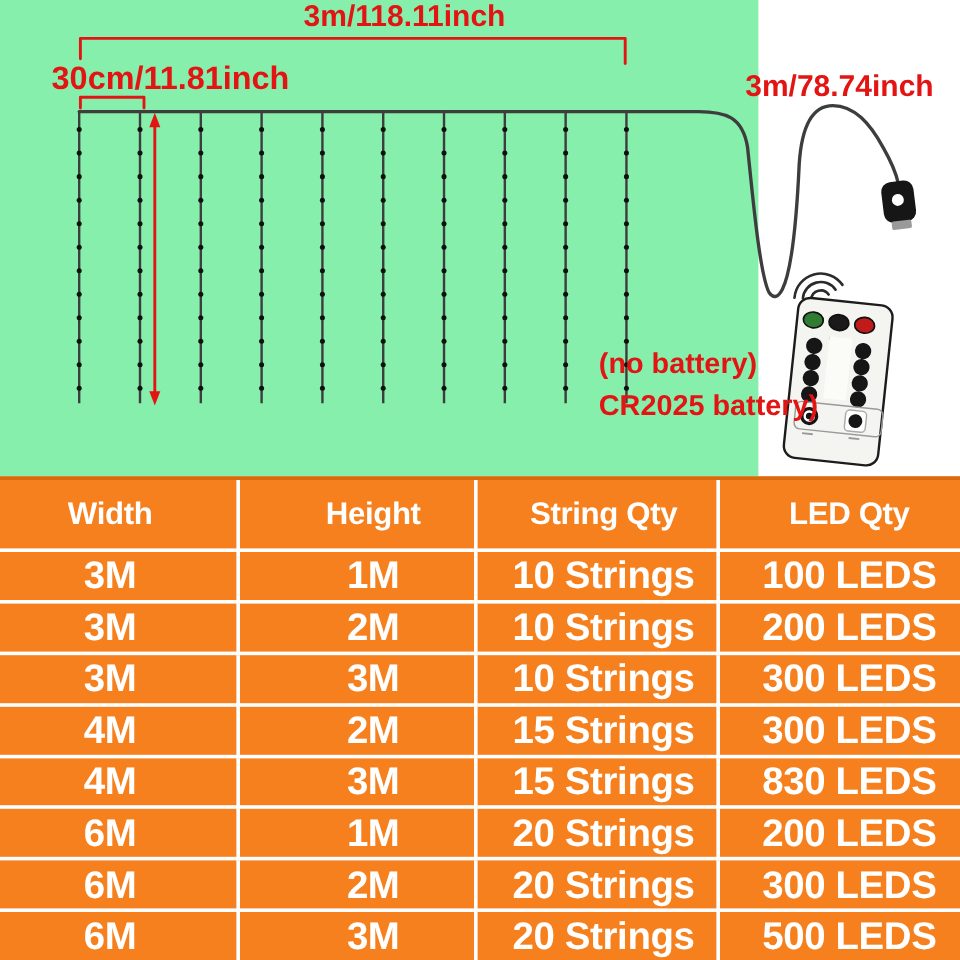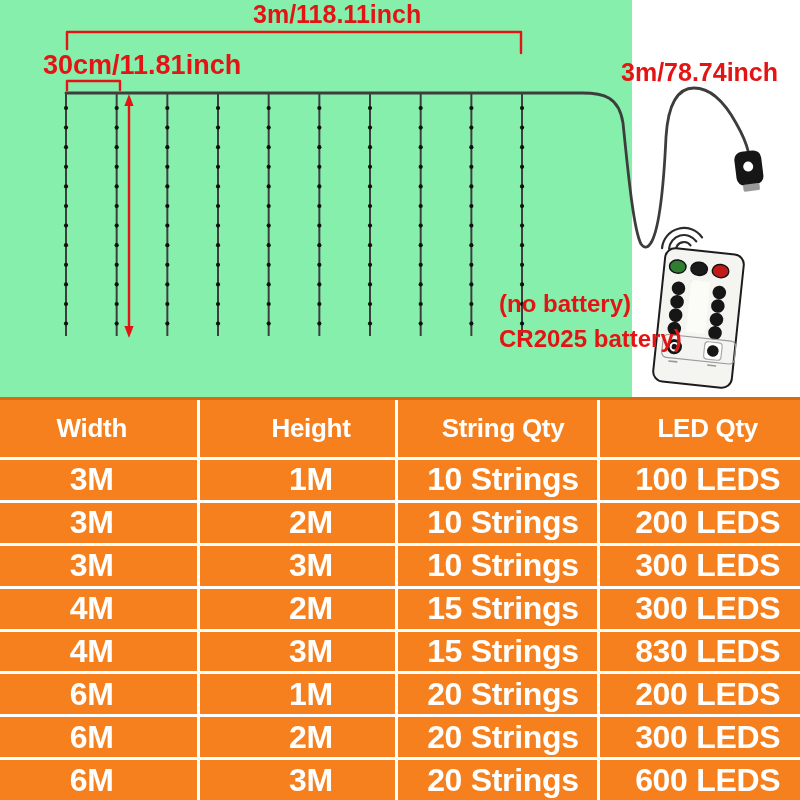--- a/index.html
+++ b/index.html
@@ -319,19 +319,19 @@
           <tr>
             <td>6M</td>
             <td>2M</td>
             <td>20 Strings</td>
             <td>300 LEDS</td>
           </tr>
           <tr>
             <td>6M</td>
             <td>3M</td>
             <td>20 Strings</td>
-            <td>600 LEDS</td>
+            <td>500 LEDS</td>
           </tr>
         </tbody>
     </table>
   </section>
 
 </div>
 
 </body></html>

